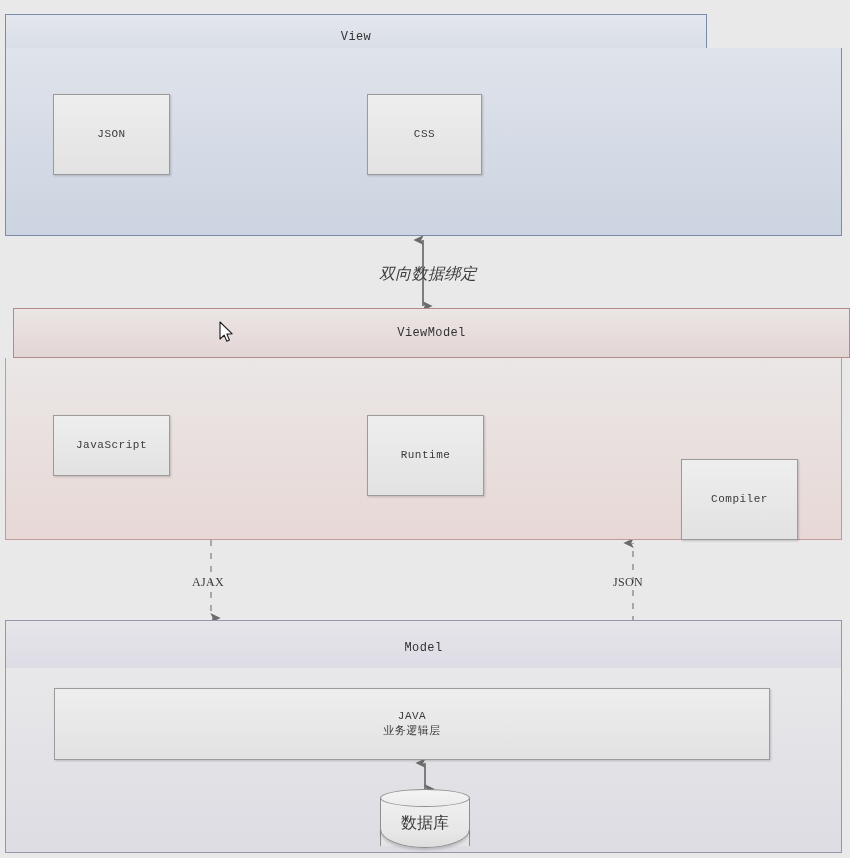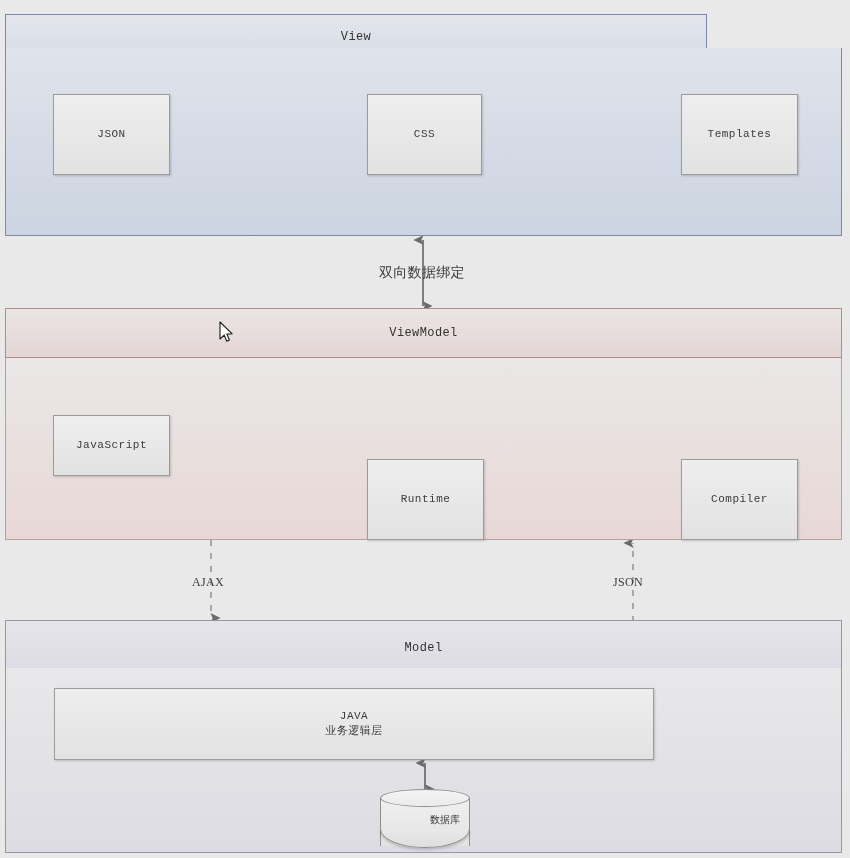--- a/index.html
+++ b/index.html
@@ -56,21 +56,21 @@
     top: 48px;
     width: 837px;
     height: 188px;
     border: 1px solid #7a8bab;
     border-top: none;
     background: linear-gradient(180deg, #dfe3eb 0%, #ccd4e1 100%);
   }
 
   
   #viewmodel-header {
-    left: 5px;
+    left: 13px;
     top: 308px;
     width: 837px;
     height: 50px;
     border: 1px solid #b38b8b;
     background: linear-gradient(180deg, #ebe5e4 0%, #e3d6d5 100%);
   }
   #viewmodel-body {
     left: 5px;
     top: 358px;
     width: 837px;
@@ -119,48 +119,49 @@
     font-family: "Liberation Mono", "DejaVu Sans Mono", monospace;
   }
 
   
   #box-html      { left: 53px;  top: 94px; width: 117px; height: 81px; }
   #box-css       { left: 367px; top: 94px; width: 115px; height: 81px; }
   #box-templates { left: 681px; top: 94px; width: 117px; height: 81px; }
 
   
   #box-javascript { left: 53px;  top: 415px; width: 117px; height: 61px; }
-  #box-runtime    { left: 367px; top: 415px; width: 117px; height: 81px; margin-top: 44px; }
+  #box-runtime    { left: 367px; top: 415px; width: 117px; height: 81px; }
   #box-compiler   { left: 681px; top: 415px; width: 117px; height: 81px; margin-top: 44px; }
 
   
   #box-java {
     left: 54px;
     top: 688px;
-    width: 600px;
+    width: 716px;
     height: 72px;
     flex-direction: column;
   }
   .cjk { font-family: Liberation Mono, monospace; }
 
   
   .connector {
     position: absolute;
   }
   .conn-label {
     position: absolute;
     font-size: 12px;
     color: #3b3b3b;
     letter-spacing: 0.3px;
     white-space: nowrap;
     font-family: Liberation Serif, serif;
   }
   .conn-label.cjk-label {
     font-family: "DejaVu Sans", "Liberation Sans", sans-serif;
-    font-size: 14px;
+    font-size: 16px;
+    font-style: italic;
   }
 
   
   #conn-binding { left: 398px; top: 236px; width: 50px; height: 74px; }
   #label-binding { left: 379px; top: 264px; }
 
   
   #conn-ajax  { left: 196px; top: 540px; width: 30px; height: 82px; }
   #label-ajax { left: 192px; top: 575px; }
 
@@ -206,24 +207,23 @@
     box-sizing: border-box;
     border: 1px solid #8d8d8d;
     border-radius: 45px / 9px;
     background: linear-gradient(180deg, #f4f4f4 0%, #ebebeb 100%);
   }
   #db-cylinder .cyl-label {
     position: absolute;
     left: 0; top: 24px;
     width: 90px;
     text-align: center;
-    font-size: 10px;
+    font-size: 16px;
     color: #3a3a3a;
     font-family: "DejaVu Sans", "Liberation Sans", sans-serif;
-    padding-left: 20px;
   }
 
   
   #mouse-cursor {
     position: absolute;
     left: 219px;
     top: 321px;
     width: 16px;
     height: 24px;
     pointer-events: none;
@@ -242,23 +242,20 @@
   </div>
 
   <div class="comp-box" id="box-html">
     <span class="comp-label">JSON</span>
   </div>
 
   <div class="comp-box" id="box-css">
     <span class="comp-label">CSS</span>
   </div>
 
-  <div class="comp-box" id="box-templates">
-    <span class="comp-label">Templates</span>
-  </div>
 
   <svg class="connector" id="conn-binding" viewBox="0 0 50 74" width="50" height="74">
     <defs>
       <marker id="arrow-up-solid" markerWidth="9" markerHeight="9" refX="4.5" refY="8" orient="auto">
         <path d="M4.5,0 L0.4,8.6 L4.5,6.6 L8.6,8.6 Z" fill="#6b6b6b"></path>
       </marker>
       <marker id="arrow-down-solid" markerWidth="9" markerHeight="9" refX="4.5" refY="8" orient="auto">
         <path d="M4.5,0 L0.4,8.6 L4.5,6.6 L8.6,8.6 Z" fill="#6b6b6b"></path>
       </marker>
     </defs>

